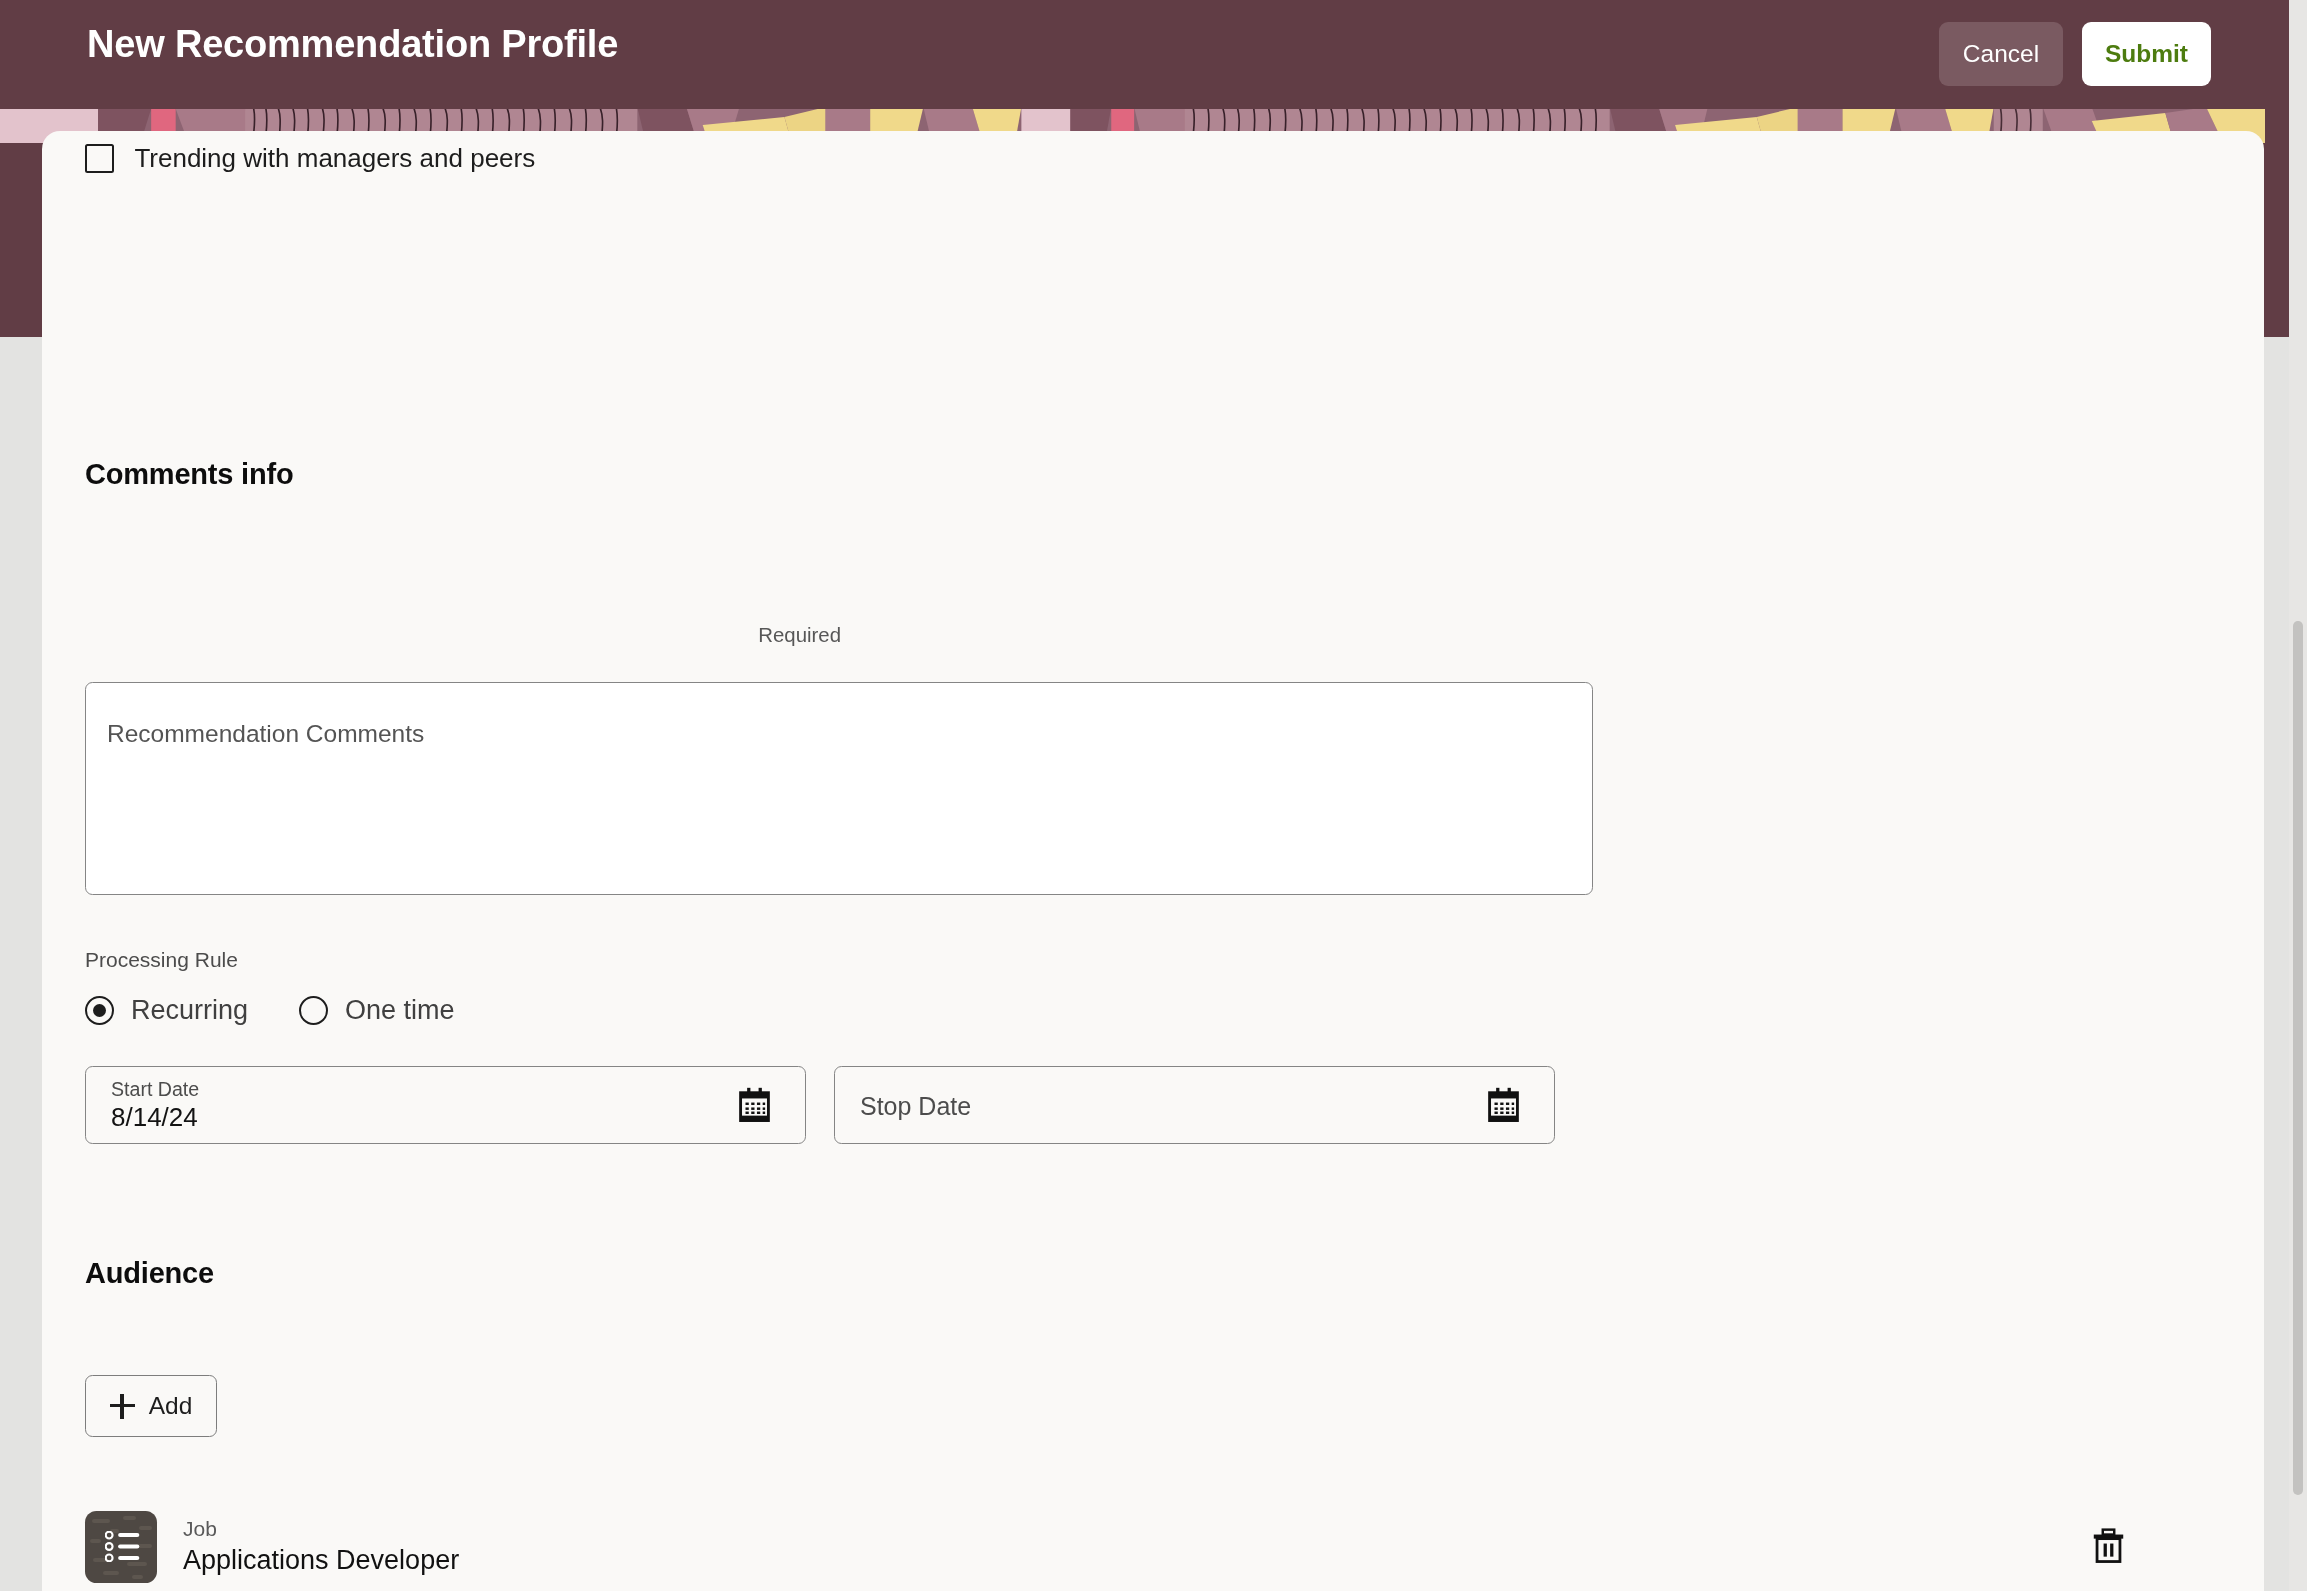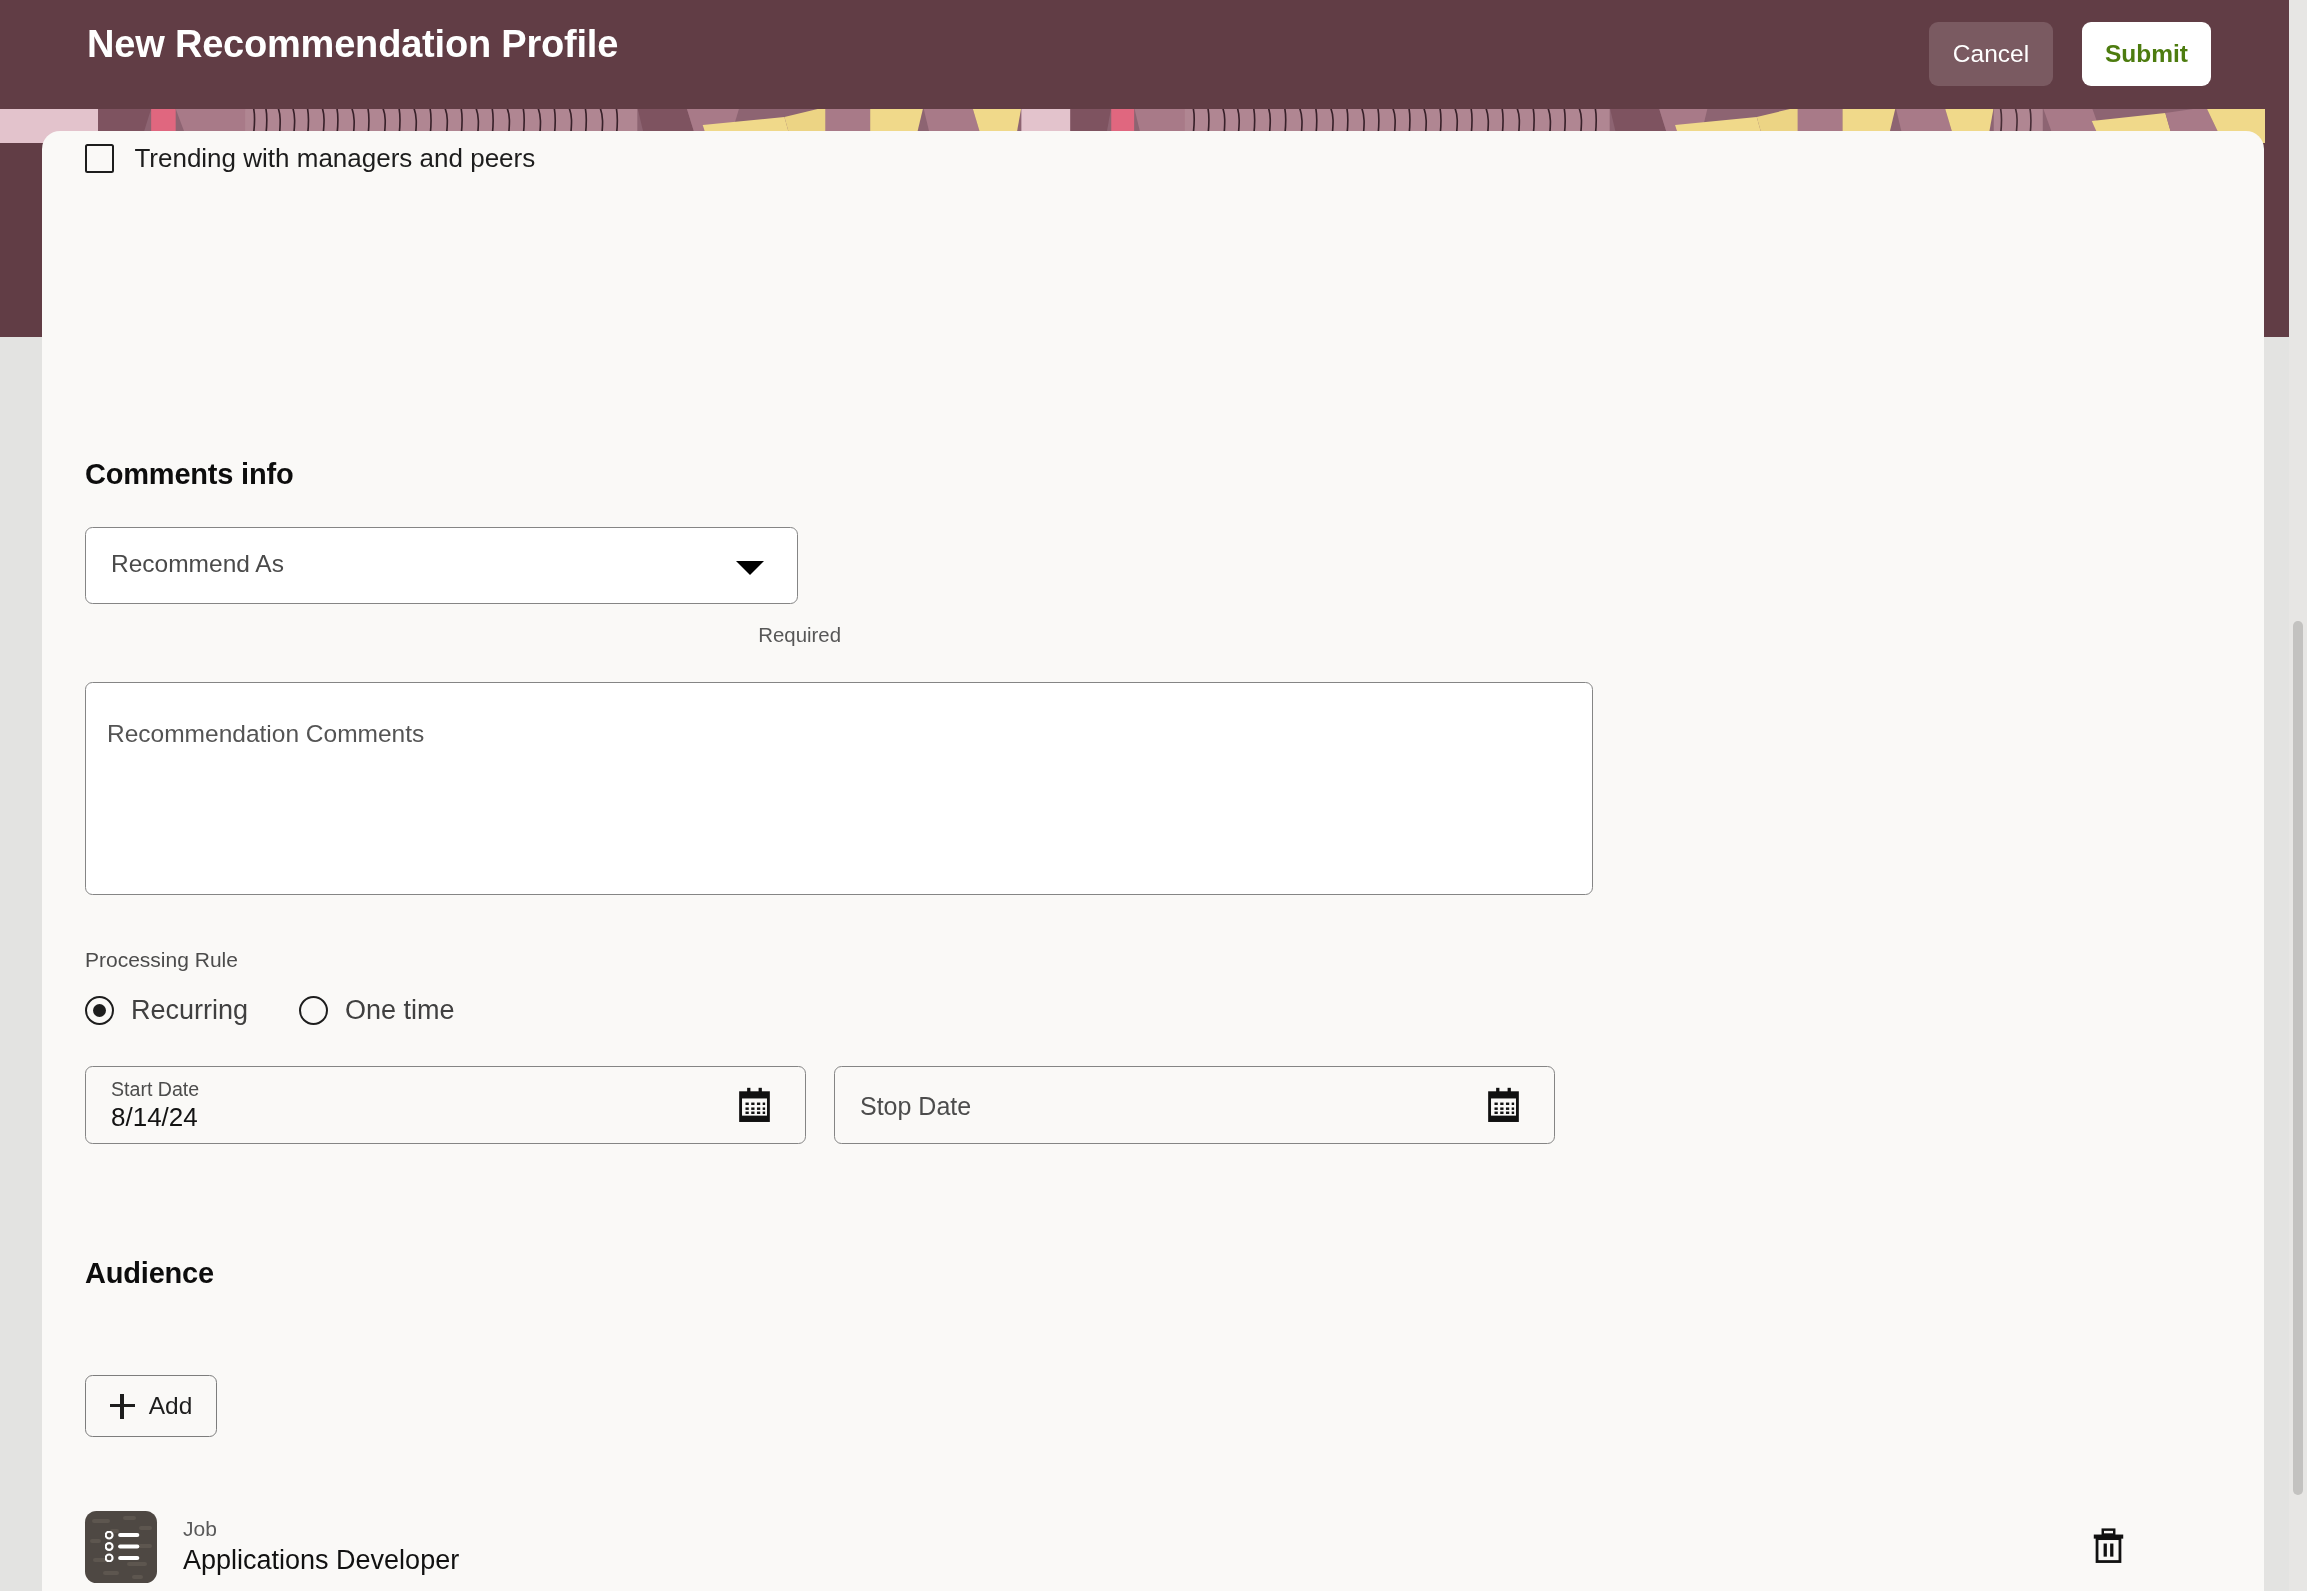--- a/index.html
+++ b/index.html
@@ -49,21 +49,21 @@
     color: #ffffff;
     letter-spacing: -0.2px;
     white-space: nowrap;
   }
   #bar-actions {
     position: absolute;
     right: 96px;
     top: 22px;
     display: flex;
     align-items: center;
-    gap: 29px;
+    gap: 19px;
   }
   .bar-btn {
     height: 64px;
     border-radius: 9px;
     font-size: 24.5px;
     display: flex;
     align-items: center;
     justify-content: center;
     cursor: pointer;
     border: none;
@@ -507,24 +507,20 @@
   <div id="content-card">
     <div class="card-inner">
 
       <div id="trending-row">
         <div class="cbox"></div>
         <div id="trending-label">Trending with managers and peers</div>
       </div>
 
       <div class="section-title" id="recipient-info-title">Comments info</div>
 
-      <div id="recommend-as-select">
-        <span id="recommend-as-placeholder">Recommend As</span>
-        <span id="recommend-as-chevron"></span>
-      </div>
       <div id="recommendation-comments">
         <span id="recommendation-comments-placeholder">Recommendation Comments</span>
       </div>
 
       <div id="recommend-as-required">Required</div>
 
       <div id="processing-rule-label">Processing Rule</div>
 
       <div id="processing-rule-radios">
         <div class="radio-item">

